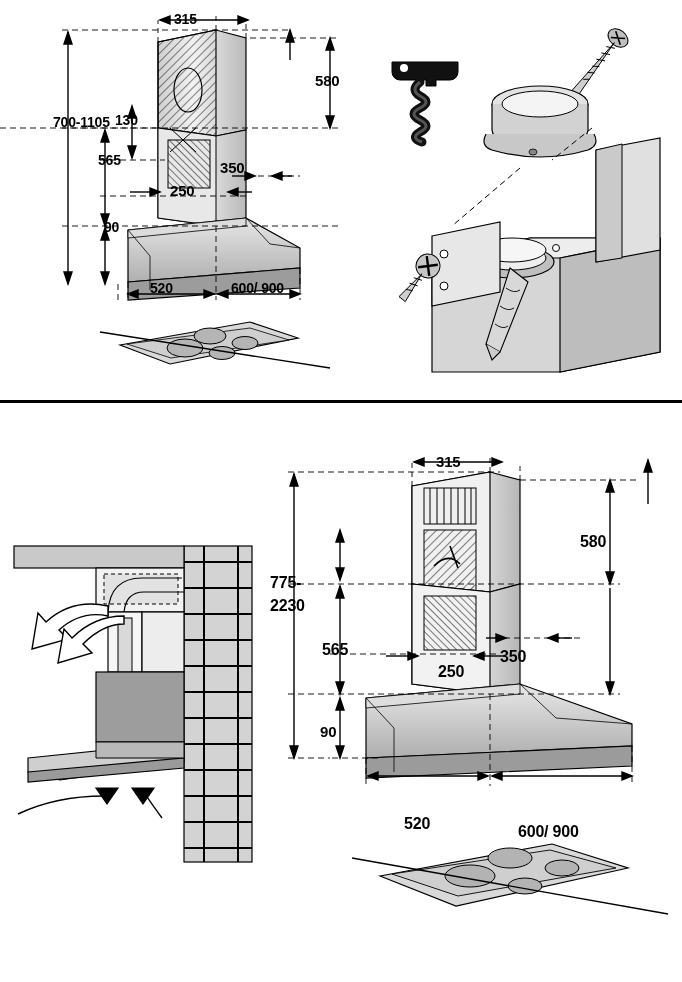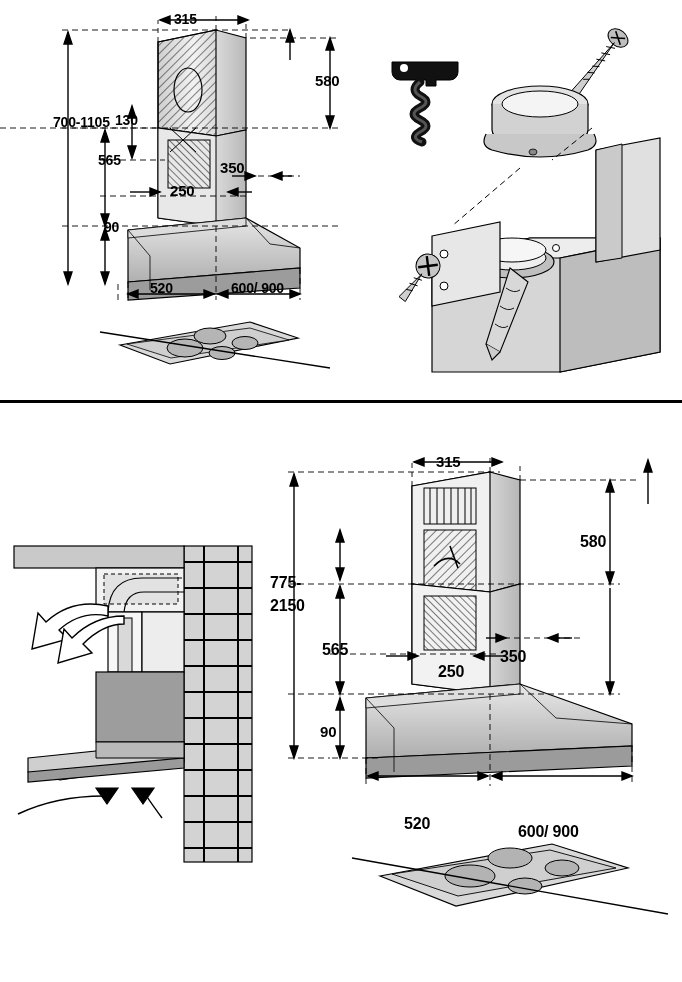--- a/index.html
+++ b/index.html
@@ -469,21 +469,21 @@
       <g stroke="#000" stroke-width="1.4" fill="#000">
         <line x1="492" y1="370" x2="632" y2="370"></line>
         <polygon points="492,370 502,366 502,374"></polygon>
         <polygon points="632,370 622,366 622,374"></polygon>
       </g>
     </svg>
 
     <div class="dim-label s15" style="left:436px; top:48px;">315</div>
     <div class="dim-label s16" style="left:580px; top:128px;">580</div>
     <div class="dim-label s16" style="left:270px; top:169px;">775-</div>
-    <div class="dim-label s16" style="left:270px; top:192px;">2150</div>
+    <div class="dim-label s16" style="left:270px; top:192px;">2230</div>
     <div class="dim-label s16" style="left:322px; top:236px;">565</div>
     <div class="dim-label s16" style="left:500px; top:243px;">350</div>
     <div class="dim-label s16" style="left:438px; top:258px;">250</div>
     <div class="dim-label s15" style="left:320px; top:318px;">90</div>
     <div class="dim-label s16" style="left:404px; top:410px;">520</div>
     <div class="dim-label s16" style="left:518px; top:418px;">600/ 900</div>
   </div>
 
 </div>
 

